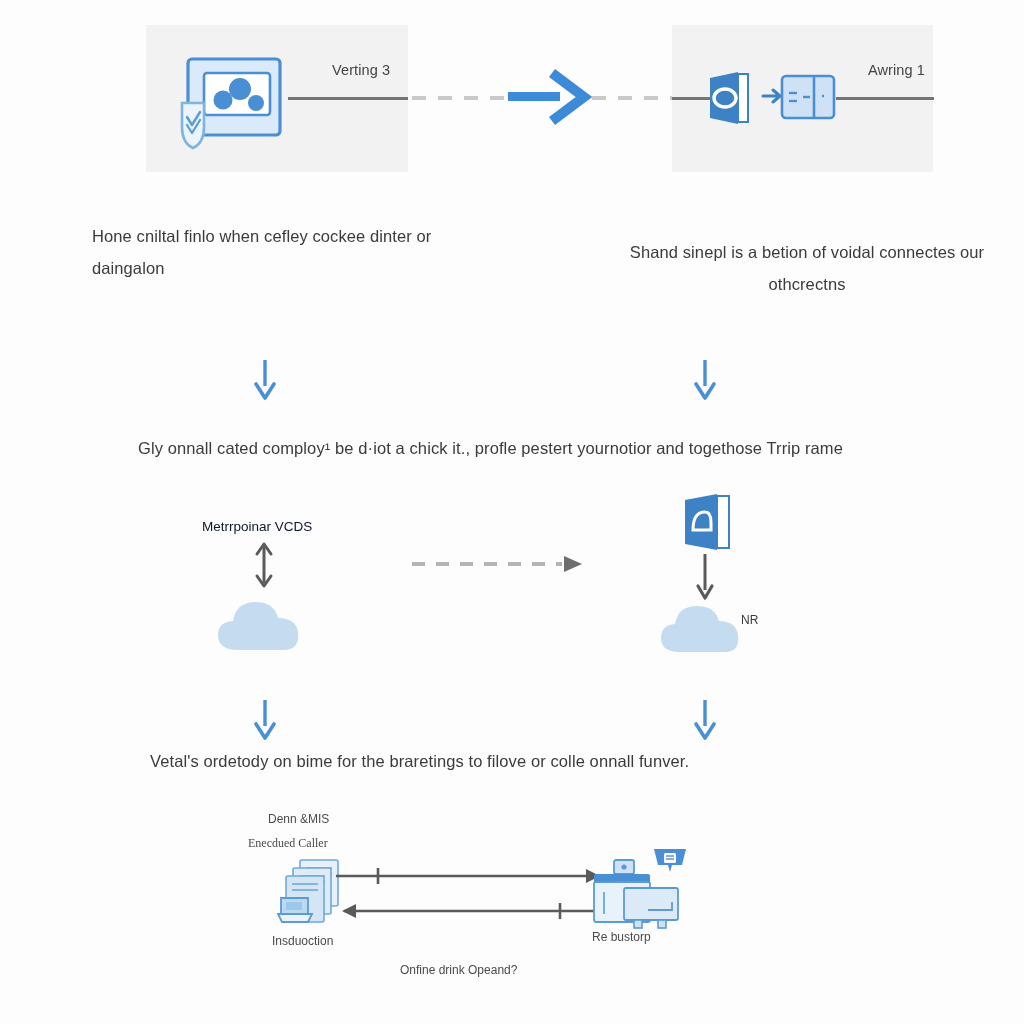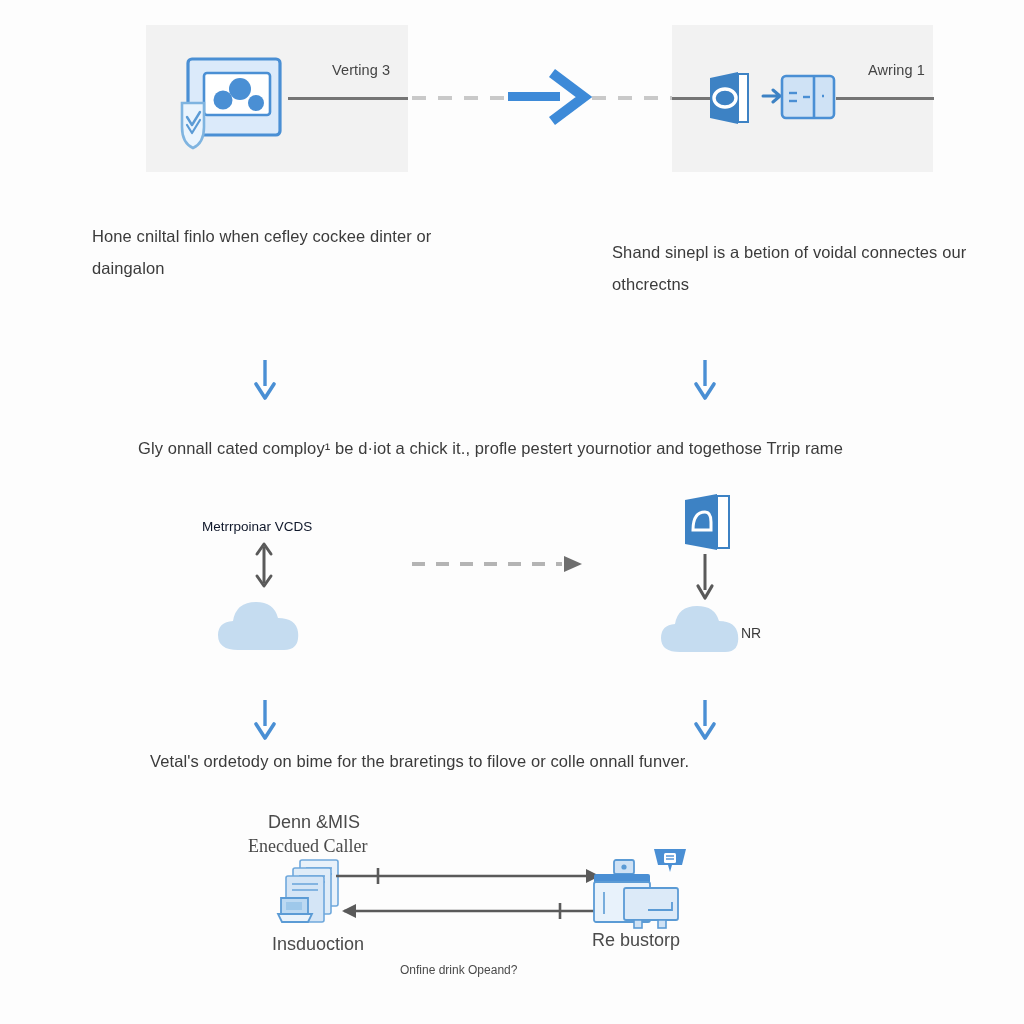--- a/index.html
+++ b/index.html
@@ -69,32 +69,31 @@
 
   
   .small-label {
     position: absolute;
     font-size: 13.5px;
     color: #0f172a;
     white-space: nowrap;
   }
   .tiny-label {
     position: absolute;
-    font-size: 14px;
+    font-size: 12px;
     color: #3b3b3b;
     white-space: nowrap;
-    margin-top: 12px;
   }
 
   .dash-arrow { position: absolute; }
 
   
   .bcap {
     position: absolute;
-    font-size: 18px;
+    font-size: 12px;
     color: #4a4a4a;
     white-space: nowrap;
     text-align: left;
   }
   .bottom-caption {
     position: absolute;
     font-size: 12px;
     color: #4a4a4a;
     white-space: nowrap;
   }
@@ -159,21 +158,21 @@
       <line x1="9" y1="27" x2="17" y2="27" stroke="#4a8fd4" stroke-width="2.4"></line>
       <line x1="23" y1="23" x2="30" y2="23" stroke="#4a8fd4" stroke-width="2.4"></line>
       <line x1="42" y1="22" x2="44" y2="22" stroke="#4a8fd4" stroke-width="2.4"></line>
     </svg>
   </div>
 
   <div class="hline" style="left:836px; top:97px; width:98px;"></div>
   <div class="edge-label" style="left:868px; top:62px;">Awring 1</div>
 
   <div class="para" style="left:92px; top:220px; width:400px;">Hone cniltal finlo when cefley cockee dinter or daingalon</div>
-  <div class="para" style="left:612px; top:236px; width:390px;">Shand sinepl is a betion of voidal connectes our othcrectns</div>
+  <div class="para" style="left:612px; top:236px; width:390px;text-align:center;">Shand sinepl is a betion of voidal connectes our othcrectns</div>
 
   <div class="down-arrow" style="left:251px; top:358px;">
     <svg width="28" height="42" viewBox="0 0 28 42">
       <line x1="14" y1="2" x2="14" y2="28" stroke="#4a8fd4" stroke-width="3.4"></line>
       <path d="M5 26 L14 40 L23 26" fill="none" stroke="#4a8fd4" stroke-width="3.6" stroke-linecap="round" stroke-linejoin="round"></path>
     </svg>
   </div>
   <div class="down-arrow" style="left:691px; top:358px;">
     <svg width="28" height="42" viewBox="0 0 28 42">
       <line x1="14" y1="2" x2="14" y2="28" stroke="#4a8fd4" stroke-width="3.4"></line>

